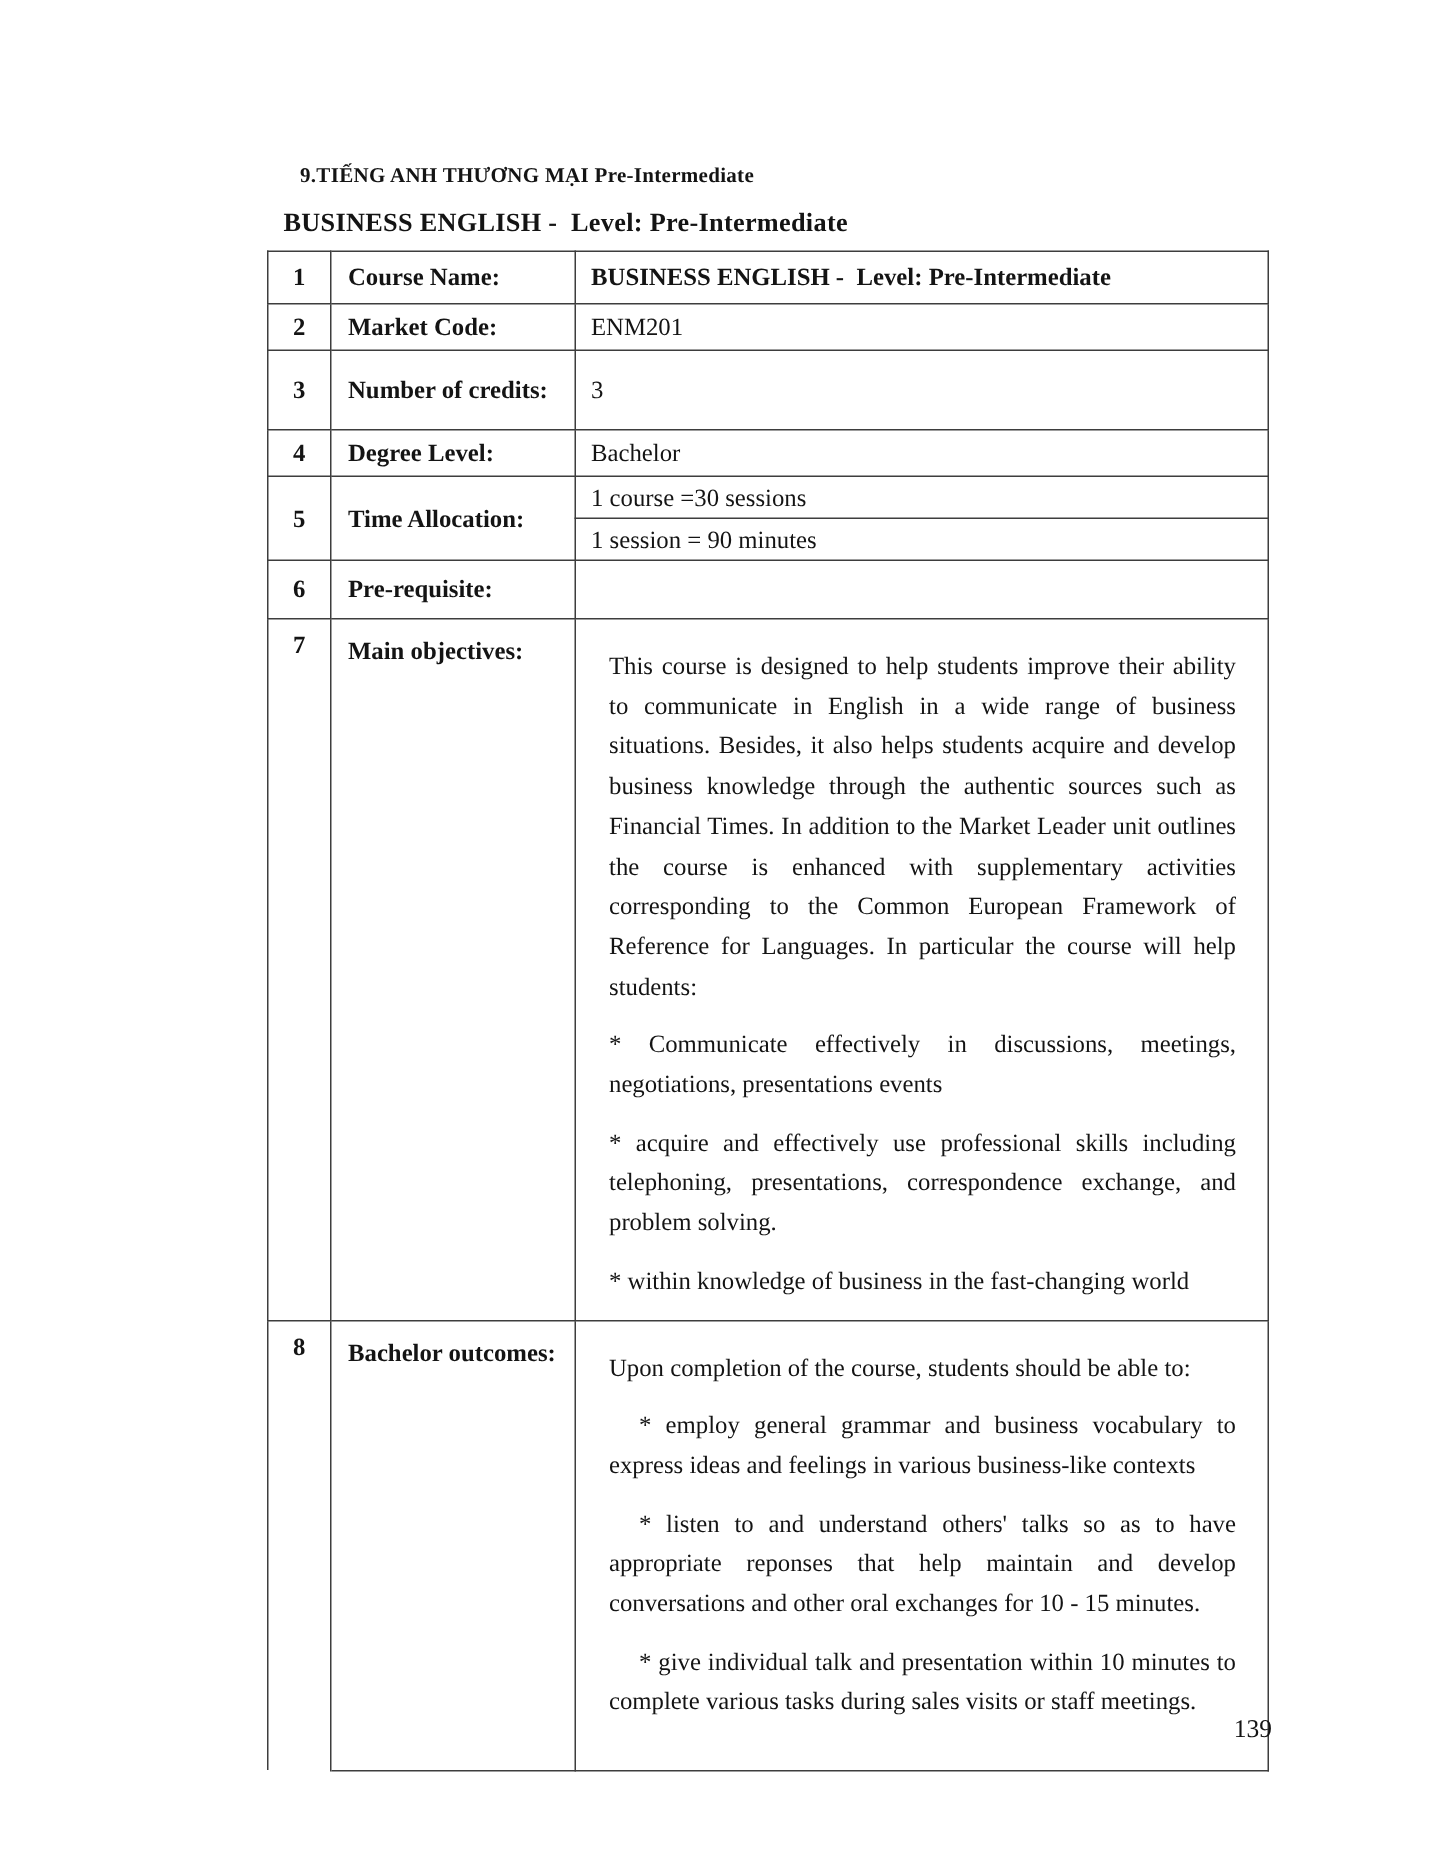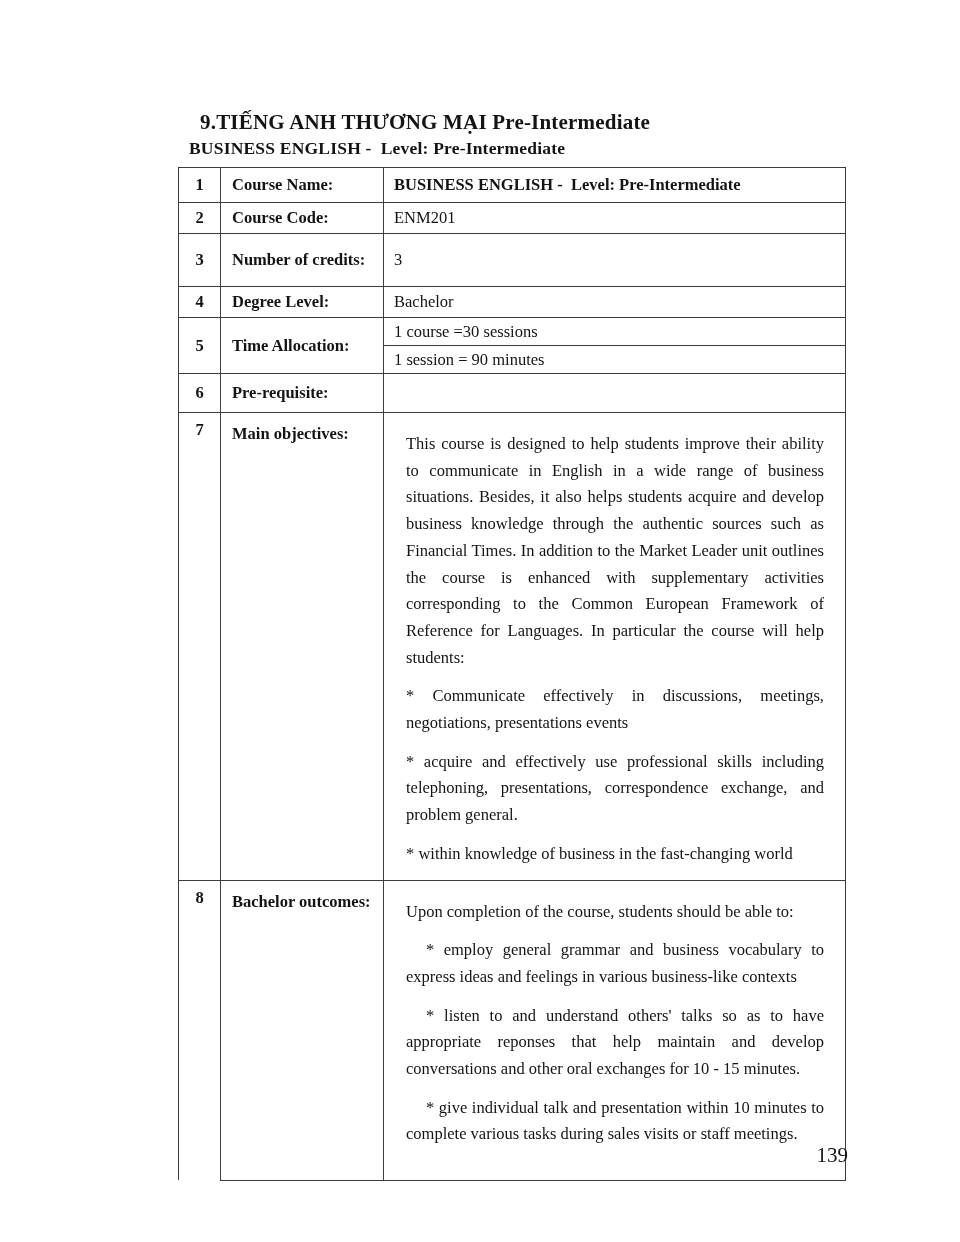--- a/index.html
+++ b/index.html
@@ -9,21 +9,21 @@
     height: 1242px;
     background: #ffffff;
     font-family: "Liberation Serif", serif;
     color: #141414;
     overflow: hidden;
   }
   .title {
     position: absolute;
     left: 200px;
     top: 110px;
-    font-size: 21px;
+    font-size: 14px;
     font-weight: bold;
     white-space: pre-wrap;
     letter-spacing: 0.2px;
   }
   .subtitle {
     position: absolute;
     left: 189px;
     top: 138px;
     font-size: 17.5px;
     font-weight: bold;
@@ -75,21 +75,21 @@
   tr.r4  { height: 29px; }
   tr.r5a { height: 28px; }
   tr.r5b { height: 28px; margin-left: 26px; }
   tr.r6  { height: 39px; }
   tr.r7  { height: 406px; }
   tr.r8  { height: 300px; }
   .pagenum {
     position: absolute;
     top: 1143px;
     right: 112px;
-    font-size: 21px;
+    font-size: 17px;
   }
 </style>
 </head>
 <body>
 
 <div class="page">
 
   <div class="title">9.TIẾNG ANH THƯƠNG MẠI Pre-Intermediate</div>
   <div class="subtitle">BUSINESS ENGLISH -  Level: Pre-Intermediate</div>
 
@@ -102,21 +102,21 @@
 
     <tbody>
         <tr class="r1">
       <td class="td-num">1</td>
       <td class="td-label">Course Name:</td>
       <td class="td-value bold pre">BUSINESS ENGLISH -  Level: Pre-Intermediate</td>
     </tr>
 
     <tr class="r2">
       <td class="td-num">2</td>
-      <td class="td-label">Course Code:</td>
+      <td class="td-label">Market Code:</td>
       <td class="td-value">ENM201</td>
     </tr>
 
     <tr class="r3">
       <td class="td-num">3</td>
       <td class="td-label">Number of credits:</td>
       <td class="td-value">3</td>
     </tr>
 
     <tr class="r4">
@@ -139,21 +139,21 @@
       <td class="td-label">Pre-requisite:</td>
       <td class="td-value"></td>
     </tr>
 
     <tr class="r7">
       <td class="td-num top">7</td>
       <td class="td-label top">Main objectives:</td>
       <td class="td-text">
         <p class="para">This course is designed to help students improve their ability to communicate in English in a wide range of business situations. Besides, it also helps students acquire and develop business knowledge through the authentic sources such as Financial Times. In addition to the Market Leader unit outlines the course is enhanced with supplementary activities corresponding to the Common European Framework of Reference for Languages. In particular the course will help students:</p>
         <p class="para">* Communicate effectively in discussions, meetings, negotiations, presentations events</p>
-        <p class="para">* acquire and effectively use professional skills including telephoning, presentations, correspondence exchange, and problem general.</p>
+        <p class="para">* acquire and effectively use professional skills including telephoning, presentations, correspondence exchange, and problem solving.</p>
         <p class="para">* within knowledge of business in the fast-changing world</p>
       </td>
     </tr>
 
     <tr class="r8">
       <td class="td-num top open-bottom">8</td>
       <td class="td-label top">Bachelor outcomes:</td>
       <td class="td-text">
         <p class="para">Upon completion of the course, students should be able to:</p>
         <p class="para indent">* employ general grammar and business vocabulary to express ideas and feelings in various business-like contexts</p>

